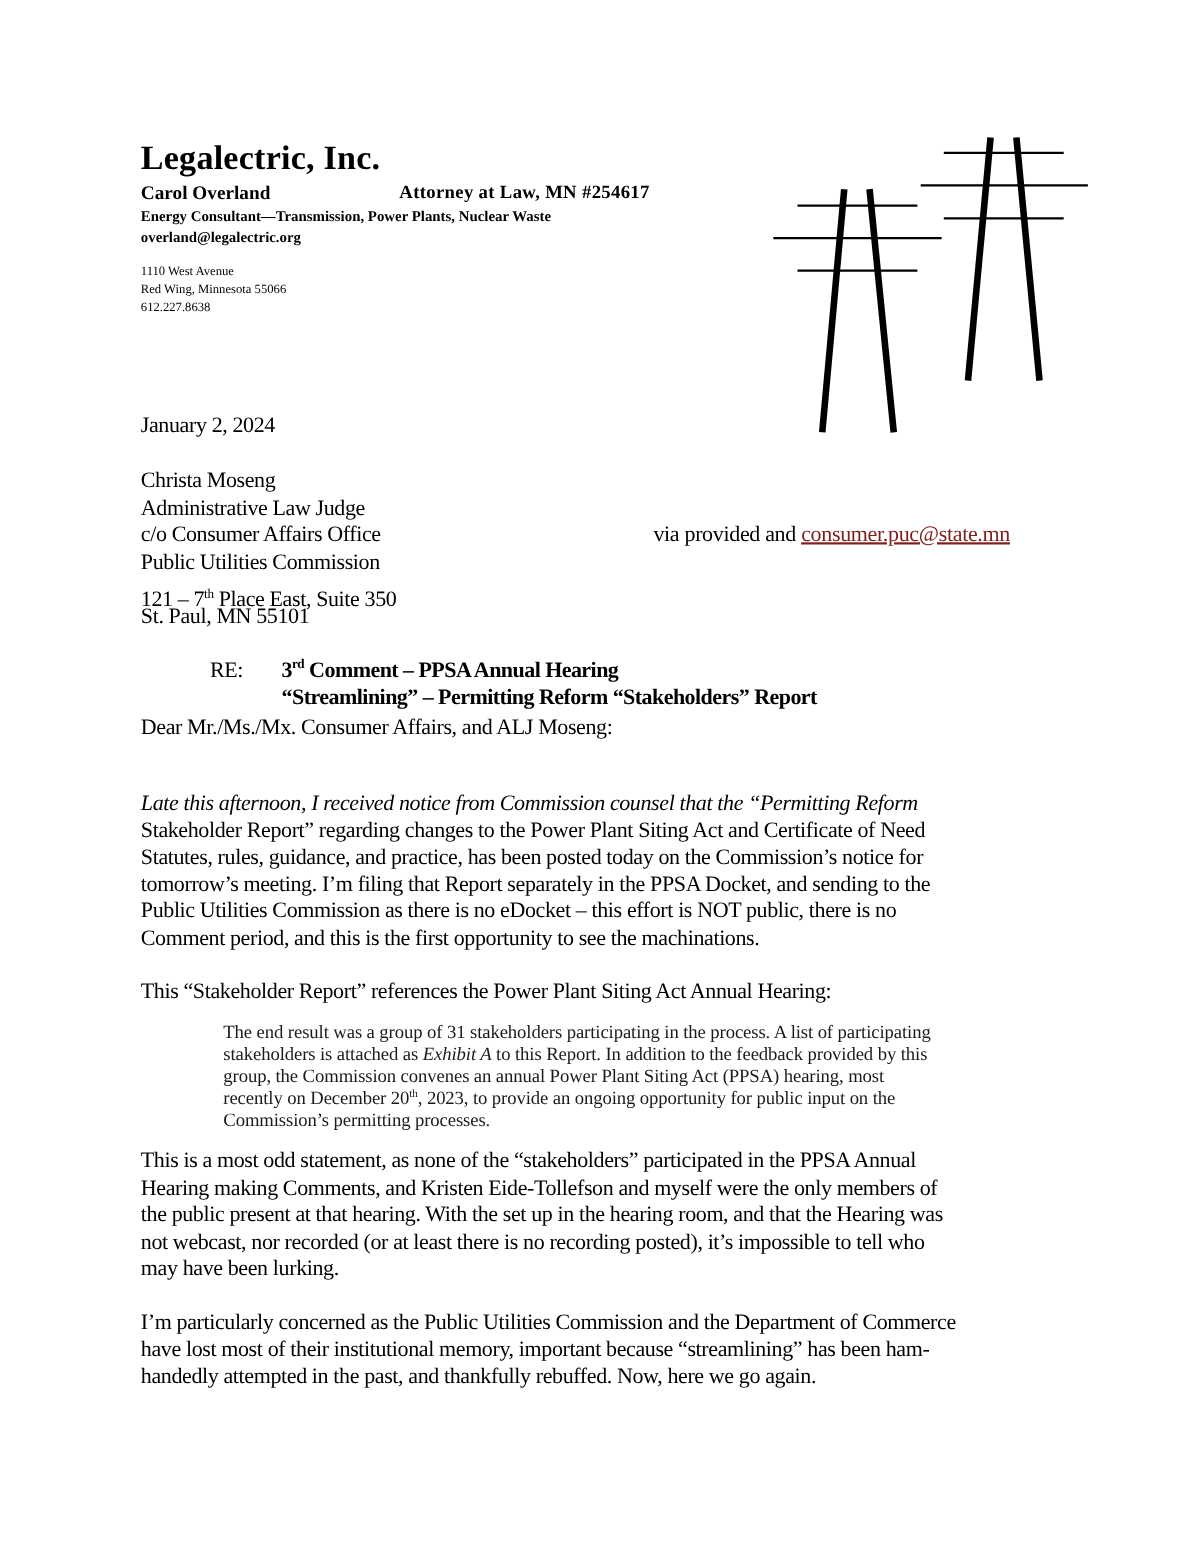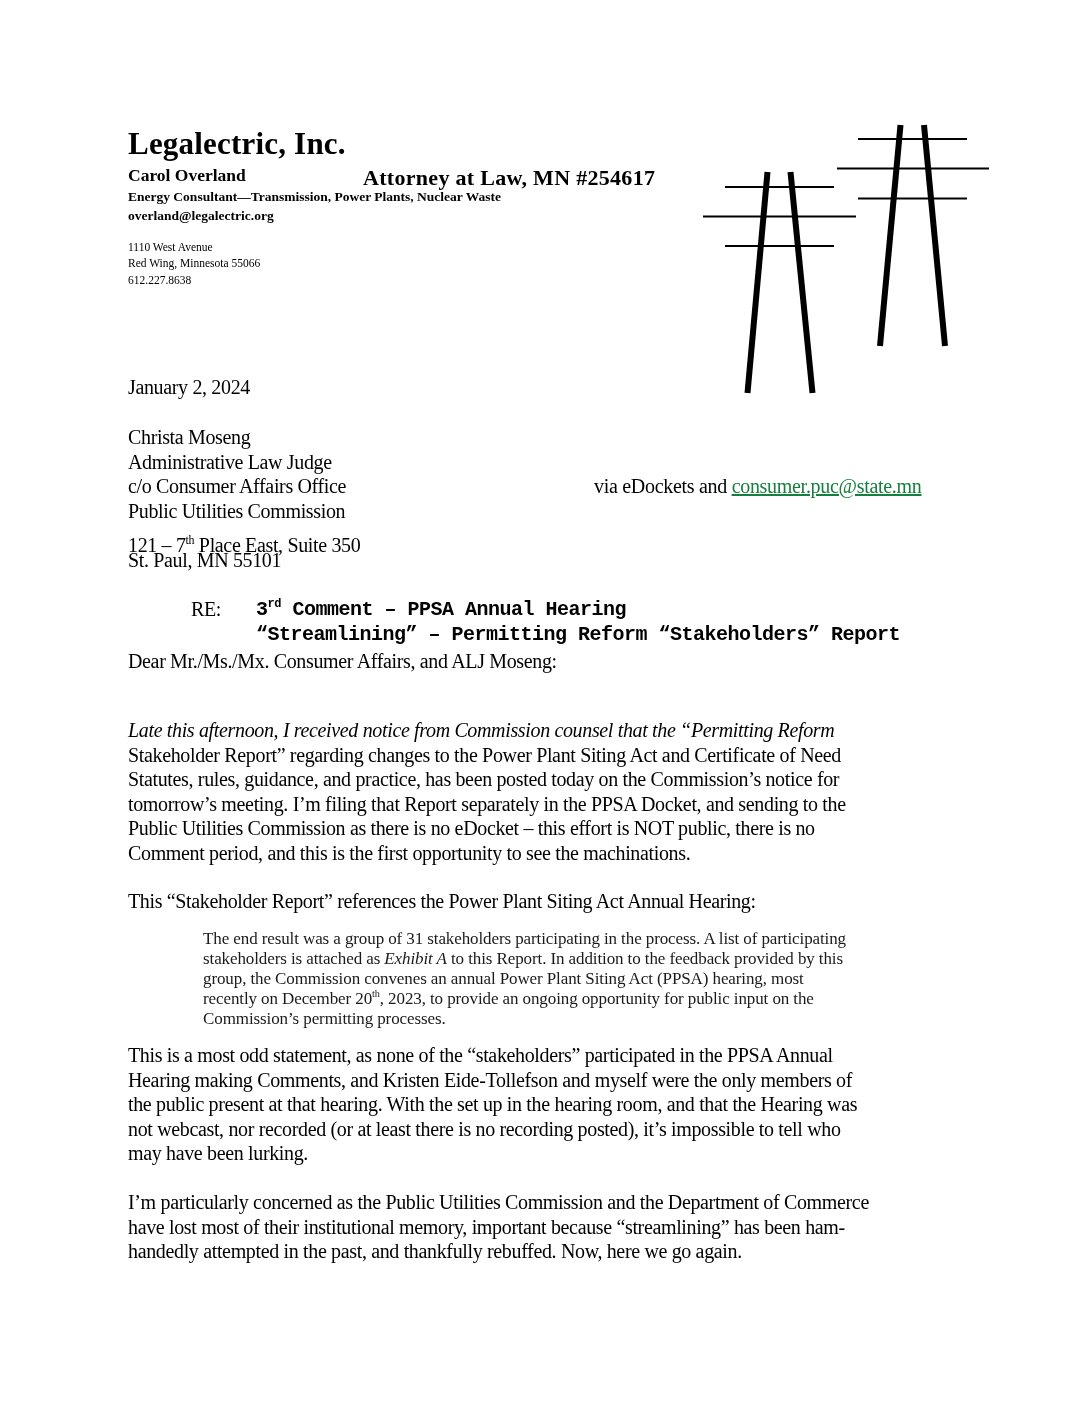--- a/index.html
+++ b/index.html
@@ -1,28 +1,28 @@
 <!DOCTYPE html>
 <html><head>
 <meta charset="utf-8">
 <style>
   html, body { margin: 0; padding: 0; background: #ffffff; }
   body { width: 1088px; height: 1408px; position: relative; overflow: hidden; color: #000; }
   .abs { position: absolute; white-space: nowrap; }
   .lh-title { left: 128px; top: 126px; font-family: "Liberation Serif", serif; font-weight: bold; font-size: 31px; letter-spacing: 0.2px; }
   .lh-name { left: 128px; top: 165px; font-family: "Liberation Serif", serif; font-weight: bold; font-size: 17.5px; }
-  .lh-attorney { left: 363px; top: 165px; font-family: "Liberation Serif", serif; font-weight: bold; font-size: 22px; letter-spacing: 0.3px; }
+  .lh-attorney { left: 363px; top: 165px; font-family: "Liberation Serif", serif; font-weight: bold; font-size: 17px; letter-spacing: 0.3px; }
   .lh-small { left: 128px; font-family: "Liberation Serif", serif; font-weight: bold; font-size: 13.5px; }
   .lh-addr { left: 128px; font-family: "Liberation Serif", serif; font-size: 11.5px; }
   .serif { font-family: "Liberation Serif", serif; font-size: 20px; }
   .body-line { left: 128px; font-family: "Liberation Serif", serif; font-size: 20px; letter-spacing: -0.35px; }
   .quote-line { left: 203px; font-family: "Liberation Serif", serif; font-size: 17px; color: #1a1a1a; letter-spacing: -0.1px; }
-  .bold { font-weight: bold; font-family: Liberation Mono, monospace; }
+  .bold { font-weight: bold; }
   sup { font-size: 60%; vertical-align: super; line-height: 0; }
-  a.link { color: #15803d; text-decoration: underline; }
+  a.link { color: #7f1d1d; text-decoration: underline; }
   svg.towers { position: absolute; left: 0; top: 0; }
 </style>
 </head>
 <body>
 
 <div class="abs lh-title">Legalectric, Inc.</div>
 <div class="abs lh-name">Carol Overland</div>
 <div class="abs lh-attorney">Attorney at Law, MN #254617</div>
 <div class="abs lh-small" style="top:189px;">Energy Consultant—Transmission, Power Plants, Nuclear Waste</div>
 <div class="abs lh-small" style="top:208px;">overland@legalectric.org</div>
@@ -49,21 +49,21 @@
 
 <div class="abs body-line" style="top:376px;">January 2, 2024</div>
 
 <div class="abs body-line" style="top:426px;">Christa Moseng</div>
 <div class="abs body-line" style="top:450.5px;">Administrative Law Judge</div>
 <div class="abs body-line" style="top:475px;">c/o Consumer Affairs Office</div>
 <div class="abs body-line" style="top:499.5px;text-align:right;">Public Utilities Commission</div>
 <div class="abs body-line" style="top:534px;"><span>121 – 7</span><sup>th</sup><span> Place East, Suite 350</span></div>
 <div class="abs body-line" style="top:548.5px;">St. Paul, MN  55101</div>
 
-<div class="abs serif" style="left:594px; top:475px; letter-spacing:-0.3px;"><span>via eDockets and </span><a class="link">consumer.puc@state.mn</a></div>
+<div class="abs serif" style="left:594px; top:475px; letter-spacing:-0.3px;"><span>via provided and </span><a class="link">consumer.puc@state.mn</a></div>
 
 <div class="abs serif" style="left:191px; top:598px; letter-spacing:-0.4px;">RE:</div>
 <div class="abs serif bold" style="left:256px; top:598px; letter-spacing:-0.5px;"><span>3</span><sup>rd</sup><span> Comment – PPSA Annual Hearing</span></div>
 <div class="abs serif bold" style="left:256px; top:622.5px; letter-spacing:-0.5px;">“Streamlining” – Permitting Reform “Stakeholders” Report</div>
 
 <div class="abs body-line" style="top:650px;">Dear Mr./Ms./Mx. Consumer Affairs, and ALJ Moseng:</div>
 
 <div class="abs body-line" style="top:719px;font-style:italic;">Late this afternoon, I received notice from Commission counsel that the “Permitting Reform</div>
 <div class="abs body-line" style="top:743.5px;">Stakeholder Report” regarding changes to the Power Plant Siting Act and Certificate of Need</div>
 <div class="abs body-line" style="top:768px;">Statutes, rules, guidance, and practice, has been posted today on the Commission’s notice for</div>

